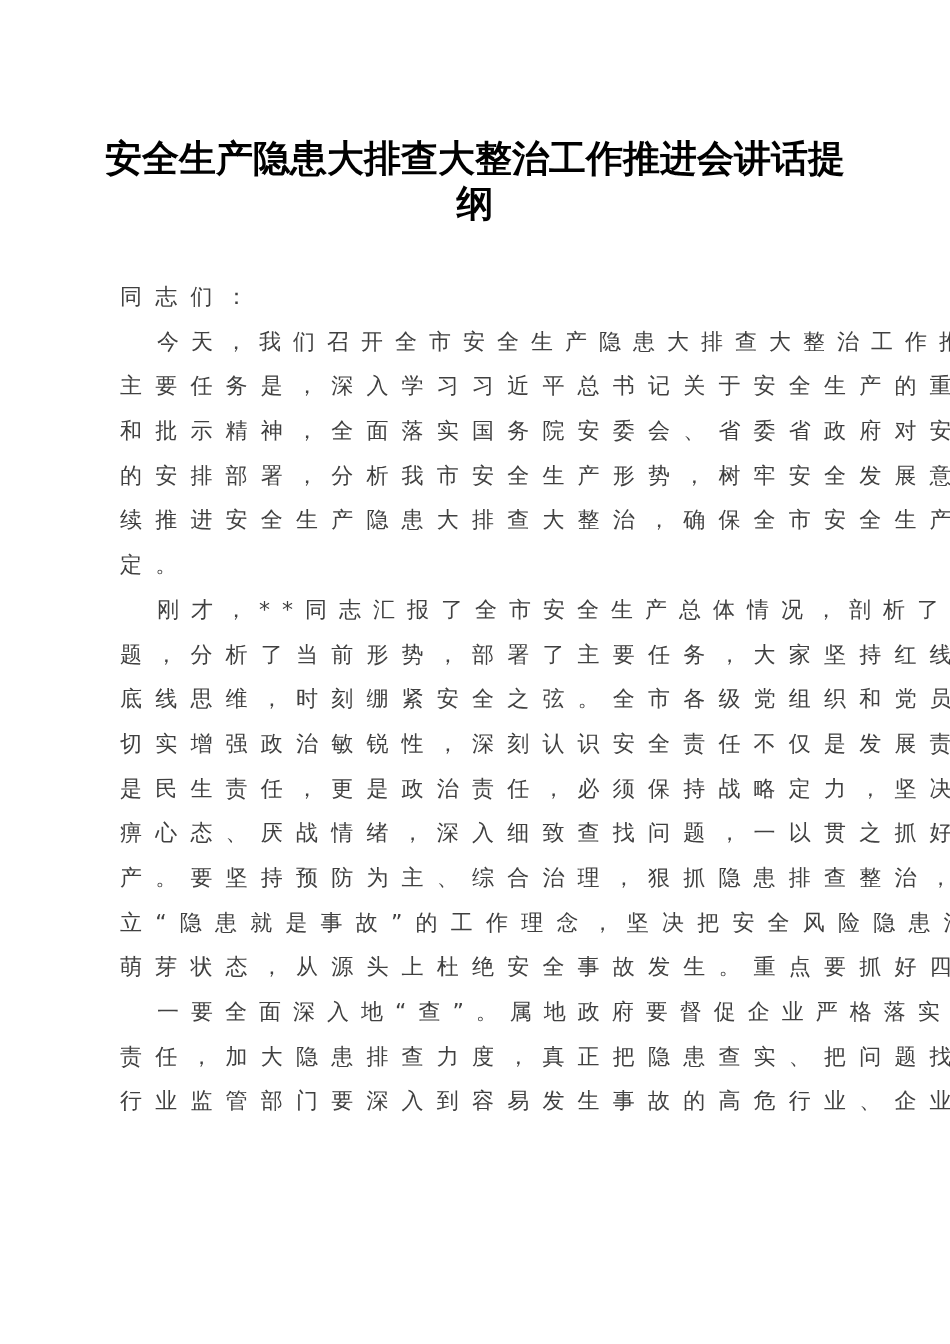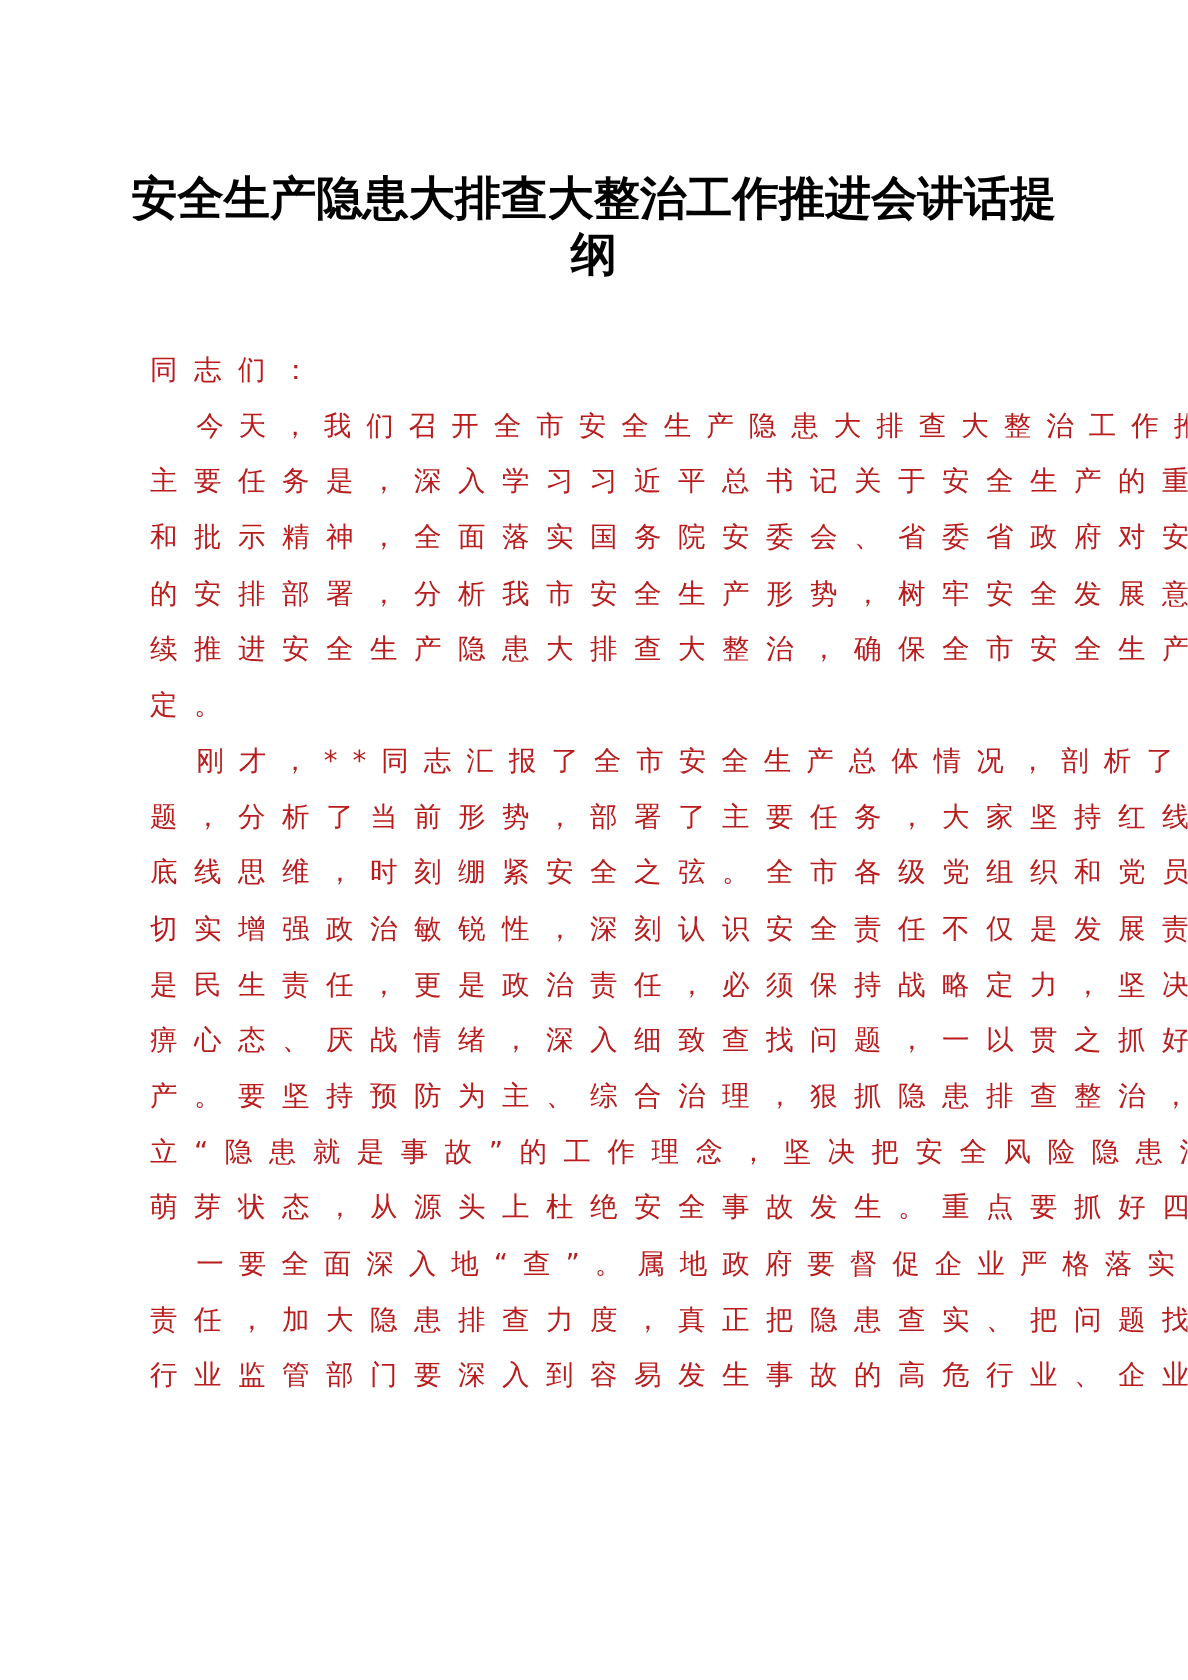--- a/index.html
+++ b/index.html
@@ -36,21 +36,21 @@
     }
     .title .tline { display: block; white-space: nowrap; }
     .body-text {
       position: absolute;
       left: 120px;
       top: 275px;
       width: 720px;
       font-family: "DejaVu Sans", "Liberation Sans", sans-serif;
       font-size: 22px;
       line-height: 44.7px;
-      color: #b91c1c;
+      color: #404040;
     }
     .line {
       display: block;
       white-space: nowrap;
       height: 44.7px;
       letter-spacing: 13.2px;
     }
     .line.indent { padding-left: 37px; }
     .line.tight { letter-spacing: 12px; }
   </style>

